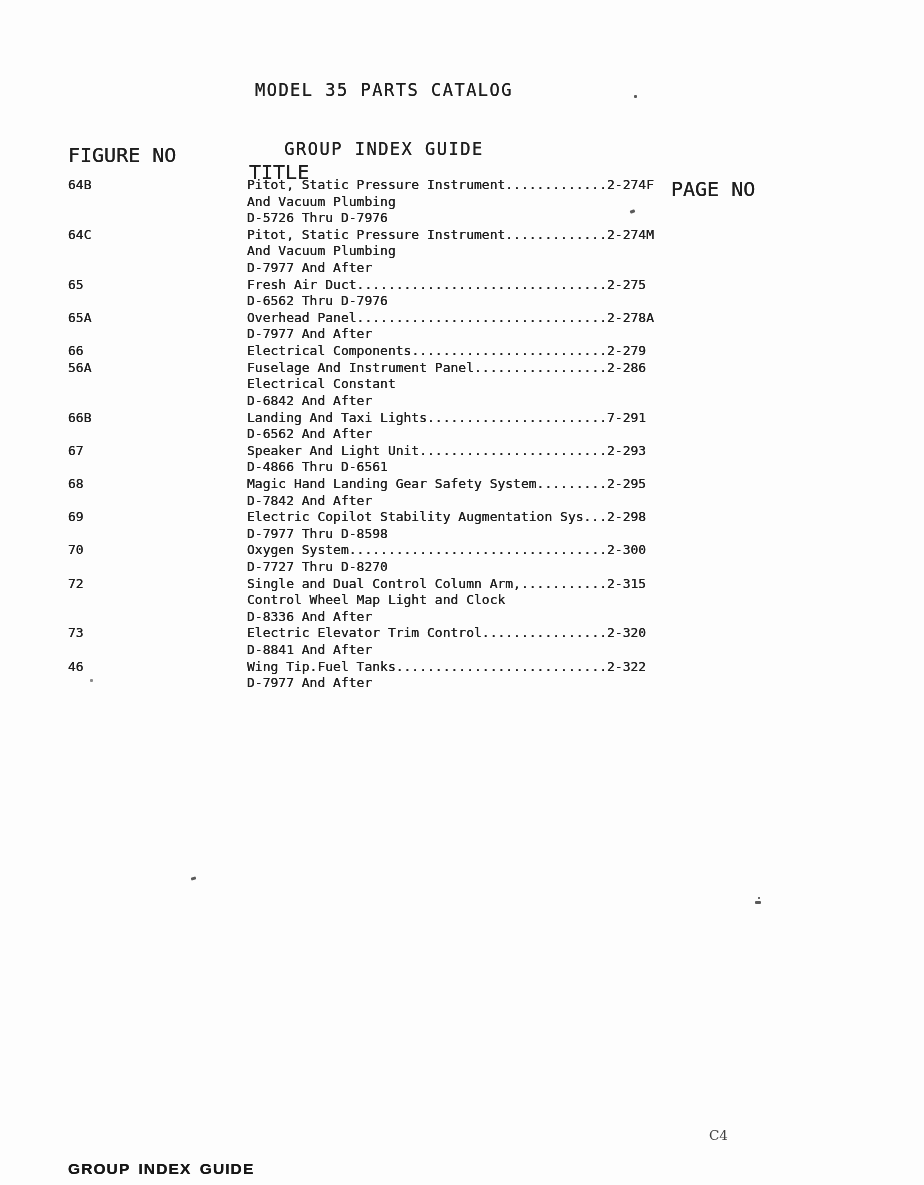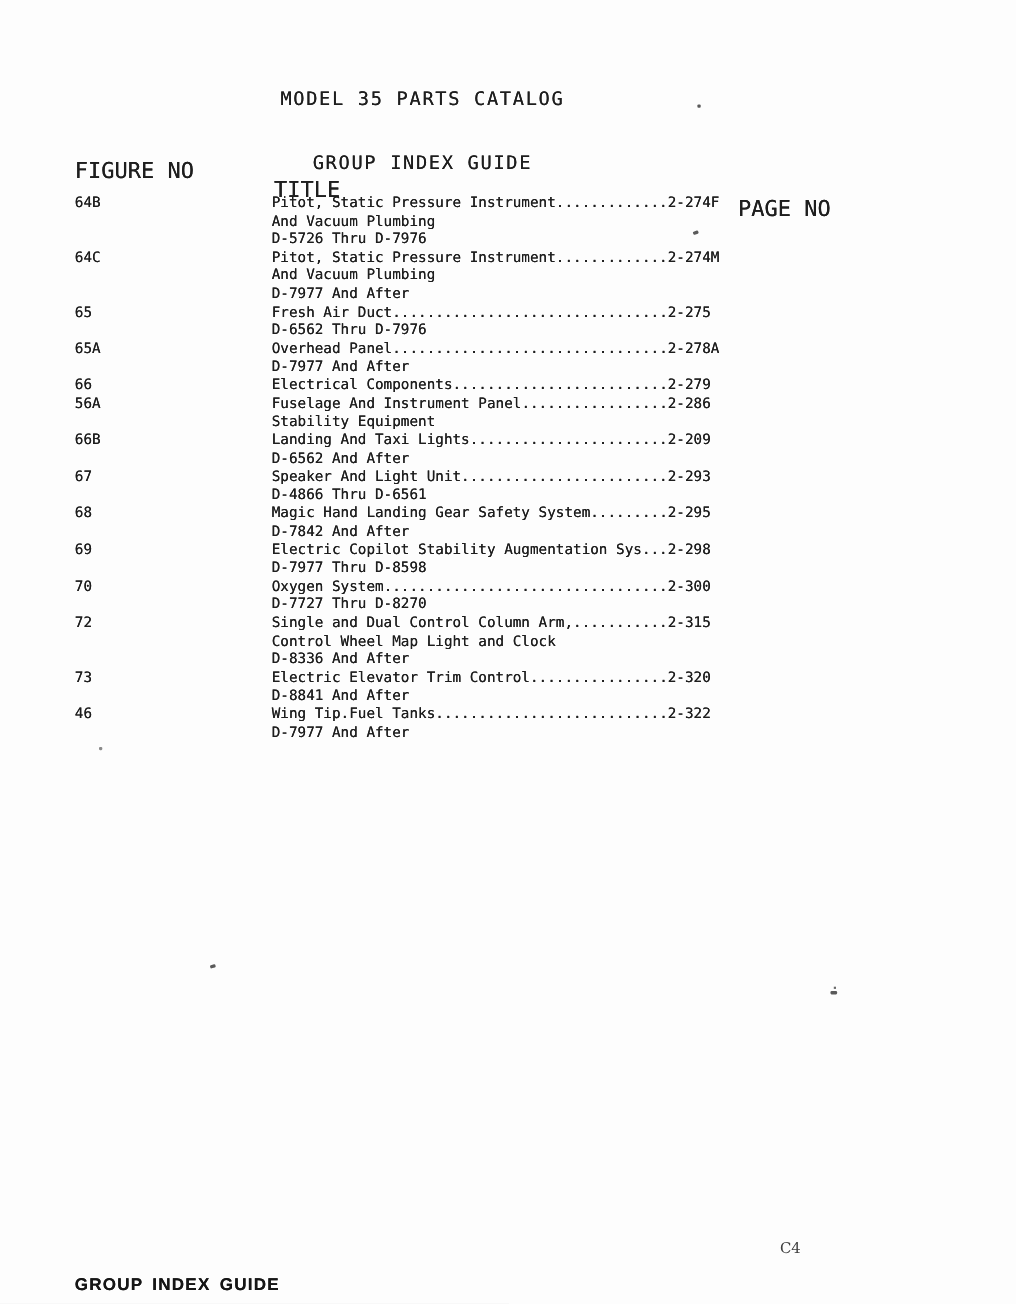--- a/index.html
+++ b/index.html
@@ -143,25 +143,26 @@
     <div class="line line1"><span class="fig">65A</span><span>Overhead Panel</span><span>................................</span><span>2-278A</span></div>
   <div class="line subline">D-7977 And After</div>
       </div>
 
   <div class="entry">
     <div class="line line1"><span class="fig">66</span><span>Electrical Components</span><span>.........................</span><span>2-279</span></div>
   </div>
 
   <div class="entry">
     <div class="line line1"><span class="fig">56A</span><span>Fuselage And Instrument Panel</span><span>.................</span><span>2-286</span></div>
-  <div class="line subline">Stability Equipment</div>
-      </div>
-
-  <div class="entry">
-    <div class="line line1"><span class="fig">66B</span><span>Landing And Taxi Lights</span><span>.......................</span><span>2-209</span></div>
+  <div class="line subline">Electrical Constant</div>
+        <div class="line subline">D-6842 And After</div>
+      </div>
+
+  <div class="entry">
+    <div class="line line1"><span class="fig">66B</span><span>Landing And Taxi Lights</span><span>.......................</span><span>7-291</span></div>
   <div class="line subline">D-6562 And After</div>
       </div>
 
   <div class="entry">
     <div class="line line1"><span class="fig">67</span><span>Speaker And Light Unit</span><span>........................</span><span>2-293</span></div>
   <div class="line subline">D-4866 Thru D-6561</div>
       </div>
 
   <div class="entry">
     <div class="line line1"><span class="fig">68</span><span>Magic Hand Landing Gear Safety System</span><span>.........</span><span>2-295</span></div>

